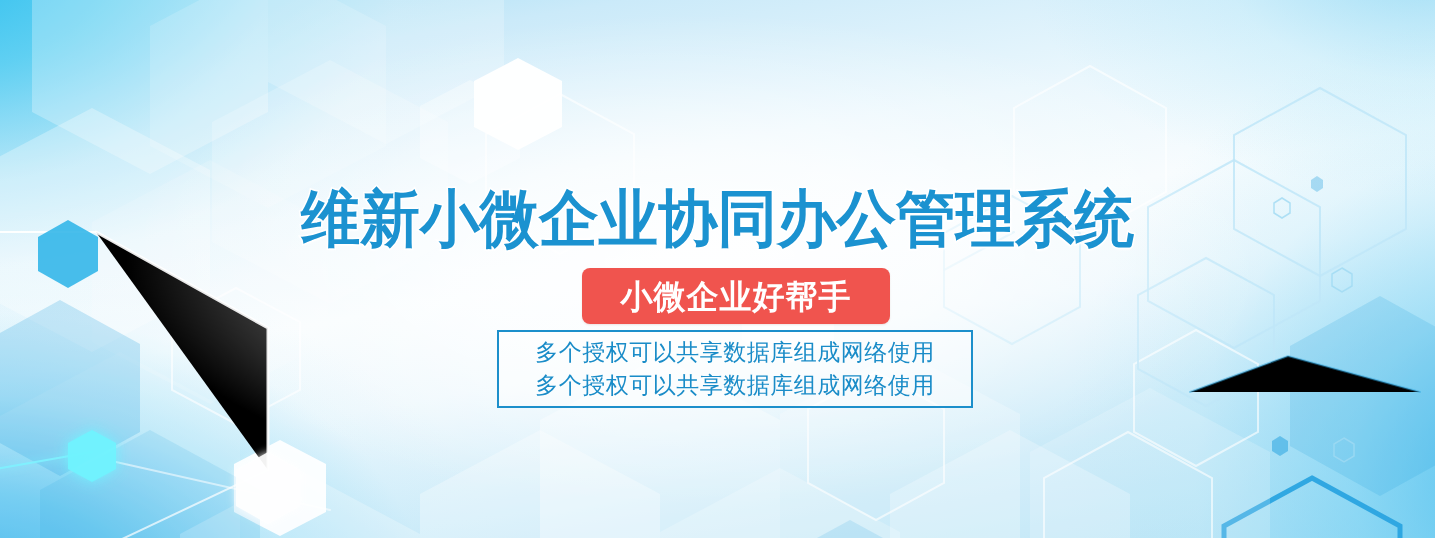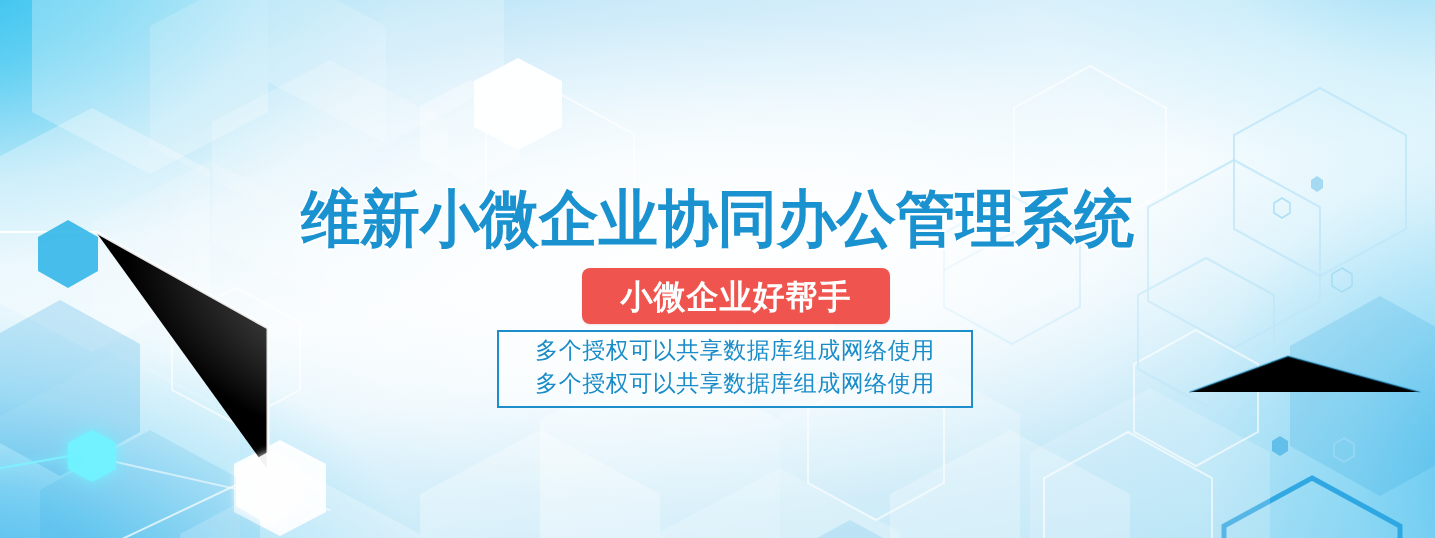--- a/index.html
+++ b/index.html
@@ -147,21 +147,21 @@
     height: 78px;
     box-sizing: border-box;
     border: 2px solid #1c8fcb;
     background: rgba(255,255,255,0.42);
     display: flex;
     flex-direction: column;
     align-items: center;
     justify-content: center;
   }
   .infobox-line {
-    font-family: Liberation Mono, monospace;
+    font-family: Liberation Sans, sans-serif;
     font-size: 23px;
     font-weight: 400;
     color: #1a8cc8;
     line-height: 33px;
     letter-spacing: 0.5px;
     white-space: nowrap;
   }
 </style>
 </head>
 <body>

